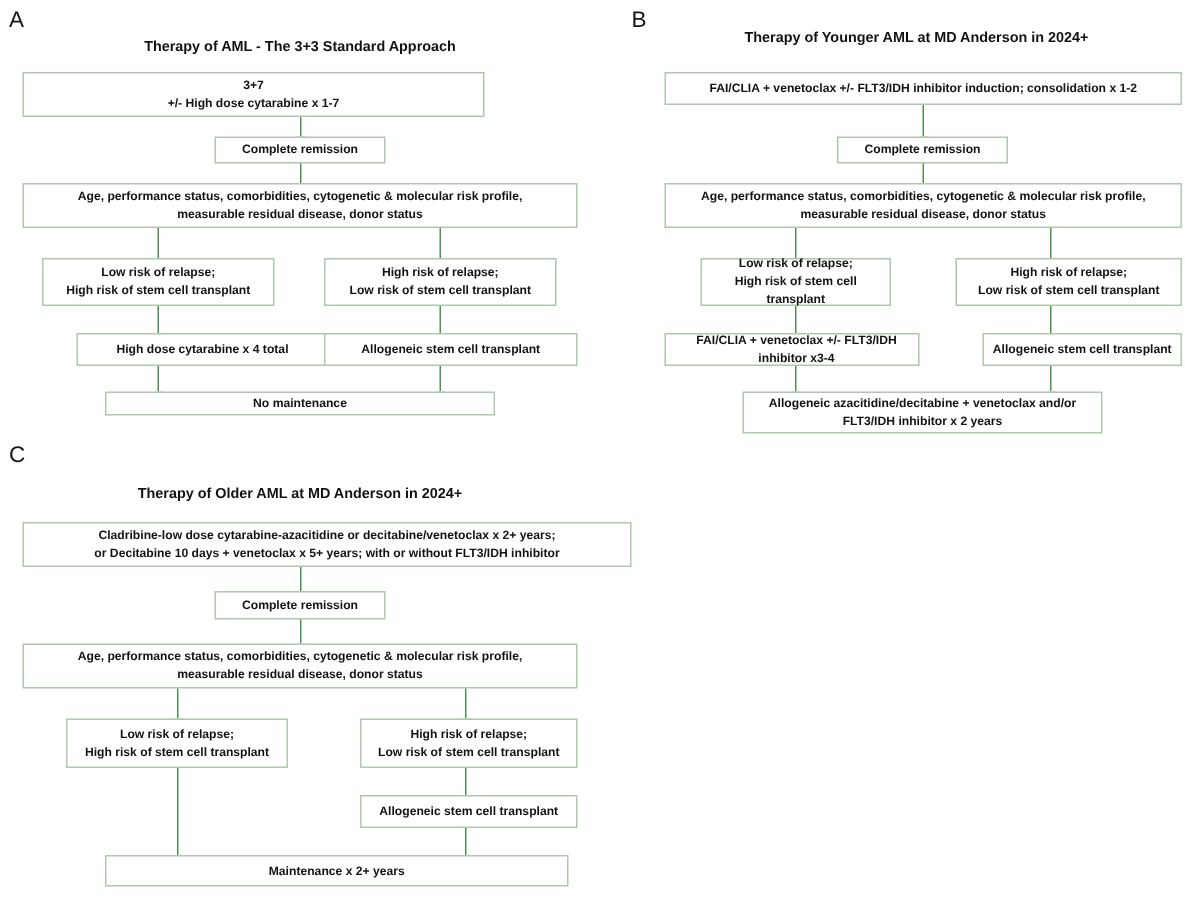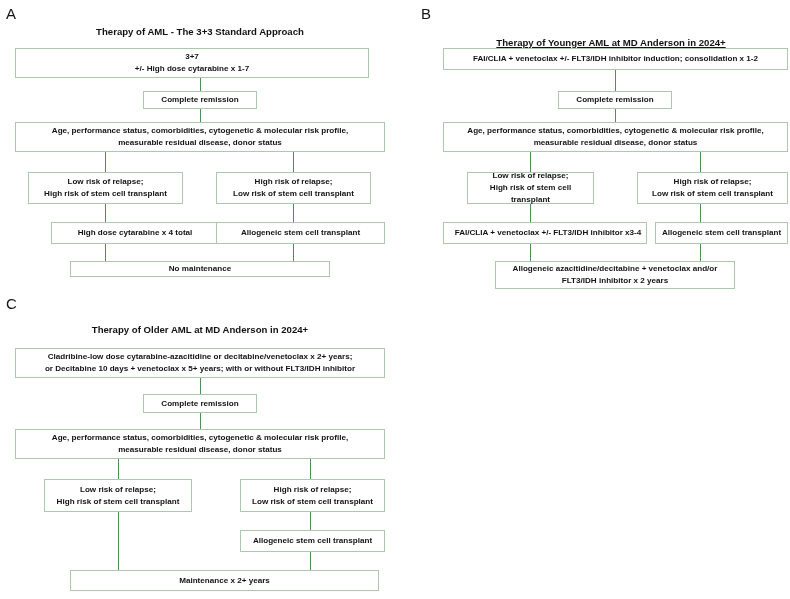--- a/index.html
+++ b/index.html
@@ -69,21 +69,21 @@
 </style>
 </head>
 <body>
 
 <div class="panel">
 
   <div class="panel-letter" style="left:6px; top:6px;">A</div>
 
   <div class="panel-title" style="left:15px; top:26px; width:370px;">Therapy of AML - The 3+3 Standard Approach</div>
 
-  <div class="box" style="left:15px; top:48px; width:354px; height:30px; flex-direction:column;">
+  <div class="box" style="left:15px; top:48px; width:308px; height:30px; flex-direction:column;">
     <span>3+7</span>
     <span>+/- High dose cytarabine x 1-7</span>
   </div>
   <div class="arrow" style="left:200px; top:78px; height:13px;"></div>
 
   <div class="box" style="left:143px; top:91px; width:114px; height:18px;">
     <span>Complete remission</span>
   </div>
   <div class="arrow" style="left:200px; top:109px; height:13px;"></div>
 
@@ -119,21 +119,21 @@
 
   <div class="box" style="left:70px; top:261px; width:260px; height:16px;">
     <span>No maintenance</span>
   </div>
 </div>
 
 <div class="panel">
 
   <div class="panel-letter" style="left:421px; top:6px;">B</div>
 
-  <div class="panel-title" style="left:435px; top:37px; width:352px;text-decoration:underline;">Therapy of Younger AML at MD Anderson in 2024+</div>
+  <div class="panel-title" style="left:435px; top:20px; width:352px;">Therapy of Younger AML at MD Anderson in 2024+</div>
 
   <div class="box" style="left:443px; top:48px; width:345px; height:22px;">
     <span>FAI/CLIA + venetoclax +/- FLT3/IDH inhibitor induction; consolidation x 1-2</span>
   </div>
   <div class="arrow" style="left:615px; top:70px; height:21px;"></div>
 
   <div class="box" style="left:558px; top:91px; width:114px; height:18px;">
     <span>Complete remission</span>
   </div>
   <div class="arrow" style="left:615px; top:109px; height:13px;"></div>
@@ -151,21 +151,21 @@
     <span>High risk of stem cell transplant</span>
   </div>
   <div class="box" style="left:637px; top:172px; width:151px; height:32px; flex-direction:column;">
     <span>High risk of relapse;</span>
     <span>Low risk of stem cell transplant</span>
   </div>
 
   <div class="arrow" style="left:530px; top:204px; height:18px;"></div>
   <div class="arrow" style="left:700px; top:204px; height:18px;"></div>
 
-  <div class="box" style="left:443px; top:222px; width:204px; height:22px;padding-left:10px;">
+  <div class="box" style="left:443px; top:222px; width:170px; height:22px;padding-left:10px;">
     <span>FAI/CLIA + venetoclax +/- FLT3/IDH inhibitor x3-4</span>
   </div>
   <div class="box" style="left:655px; top:222px; width:133px; height:22px;">
     <span>Allogeneic stem cell transplant</span>
   </div>
 
   <div class="arrow" style="left:530px; top:244px; height:17px;"></div>
   <div class="arrow" style="left:700px; top:244px; height:17px;"></div>
 
   <div class="box" style="left:495px; top:261px; width:240px; height:28px; flex-direction:column;">
@@ -173,21 +173,21 @@
     <span>FLT3/IDH inhibitor x 2 years</span>
   </div>
 </div>
 
 <div class="panel">
 
   <div class="panel-letter" style="left:6px; top:296px;">C</div>
 
   <div class="panel-title" style="left:15px; top:324px; width:370px;">Therapy of Older AML at MD Anderson in 2024+</div>
 
-  <div class="box" style="left:15px; top:348px; width:370px; height:30px; flex-direction:column;">
+  <div class="box" style="left:15px; top:348px; width:406px; height:30px; flex-direction:column;">
     <span>Cladribine-low dose cytarabine-azacitidine or decitabine/venetoclax x 2+ years;</span>
     <span>or Decitabine 10 days + venetoclax x 5+ years; with or without FLT3/IDH inhibitor</span>
   </div>
   <div class="arrow" style="left:200px; top:378px; height:16px;"></div>
 
   <div class="box" style="left:143px; top:394px; width:114px; height:19px;">
     <span>Complete remission</span>
   </div>
   <div class="arrow" style="left:200px; top:413px; height:16px;"></div>
 

